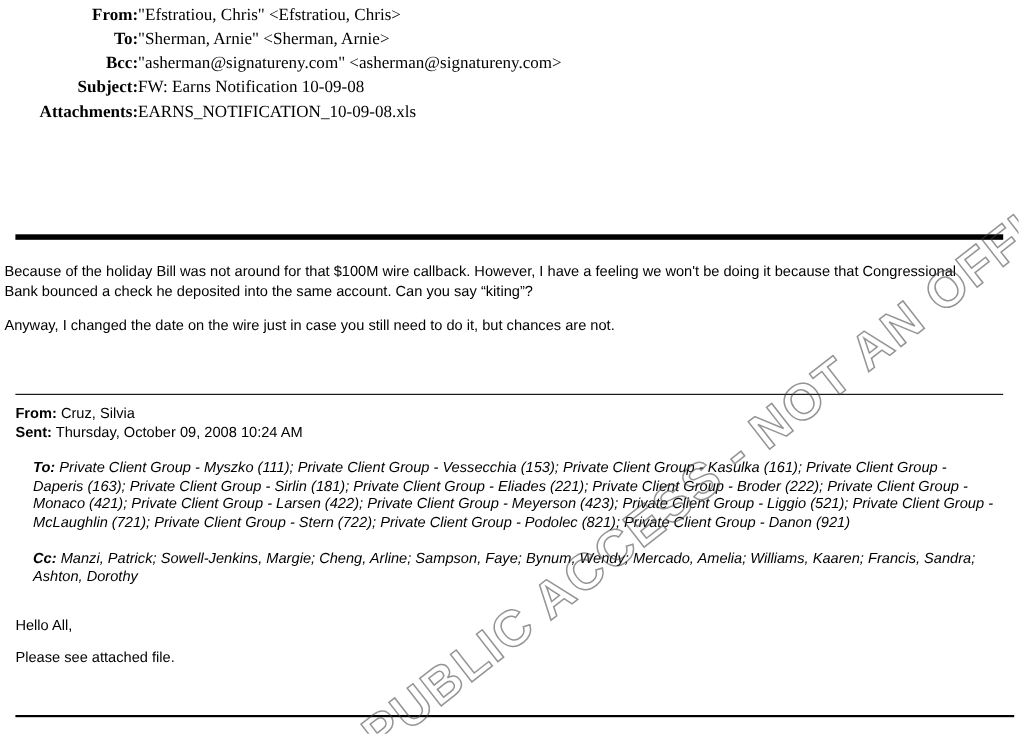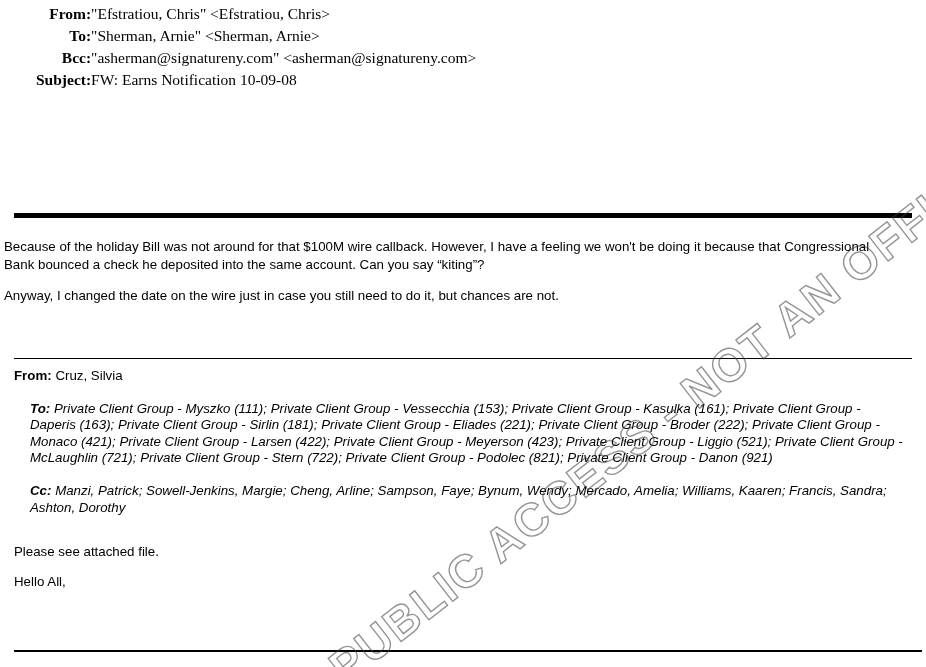--- a/index.html
+++ b/index.html
@@ -158,48 +158,56 @@
       <td class="hdr-value">"Sherman, Arnie" &lt;Sherman, Arnie&gt;</td>
     </tr>
     <tr>
       <td class="hdr-label">Bcc:</td>
       <td class="hdr-value">"asherman@signatureny.com" &lt;asherman@signatureny.com&gt;</td>
     </tr>
     <tr>
       <td class="hdr-label">Subject:</td>
       <td class="hdr-value">FW: Earns Notification 10-09-08</td>
     </tr>
+    <tr>
+      <td class="hdr-label">Attachments:</td>
+      <td class="hdr-value">EARNS_NOTIFICATION_10-09-08.xls</td>
+    </tr>
   </tbody>
     </table>
 </div>
 
 <div class="thick-rule"></div>
 
 <div class="body-block">
   <p class="body-para">Because of the holiday Bill was not around for that $100M wire callback.  However, I have a feeling we won't be doing it because that Congressional Bank bounced a check he deposited into the same account.  Can you say “kiting”?</p>
   <p class="body-para">Anyway, I changed the date on the wire just in case you still need to do it, but chances are not.</p>
 </div>
 
 <div class="thin-rule"></div>
 
 <div class="quote-block">
   <p class="q-line">
     <span class="q-lab">From:</span>
     <span>Cruz, Silvia</span>
   </p>
+  <p class="q-line">
+    <span class="q-lab">Sent:</span>
+    <span>Thursday, October 09, 2008 10:24 AM</span>
+  </p>
   <p class="q-recips">
     <span class="q-lab">To:</span>
     <span>Private Client Group - Myszko (111); Private Client Group - Vessecchia (153); Private Client Group - Kasulka (161); Private Client Group - Daperis (163); Private Client Group - Sirlin (181); Private Client Group - Eliades (221); Private Client Group - Broder (222); Private Client Group - Monaco (421); Private Client Group - Larsen (422); Private Client Group - Meyerson (423); Private Client Group - Liggio (521); Private Client Group - McLaughlin (721); Private Client Group - Stern (722); Private Client Group - Podolec (821); Private Client Group - Danon (921)</span>
   </p>
   <p class="q-cc">
     <span class="q-lab">Cc:</span>
     <span>Manzi, Patrick; Sowell-Jenkins, Margie; Cheng, Arline; Sampson, Faye; Bynum, Wendy; Mercado, Amelia; Williams, Kaaren; Francis, Sandra; Ashton, Dorothy</span>
   </p>
   <div class="q-spacer-sm"></div>
+  <p class="q-para">Hello All,</p>
   <p class="q-para">Please see attached file.</p>
-  <p class="q-para">Hello All,</p>
 </div>
 
 <div class="bottom-rule"></div>
 
 <div class="watermark">
   <div class="wm-text wm-1">PUBLIC ACCESS - NOT AN OFFICIAL CO</div>
 </div>
 
 </body></html>

